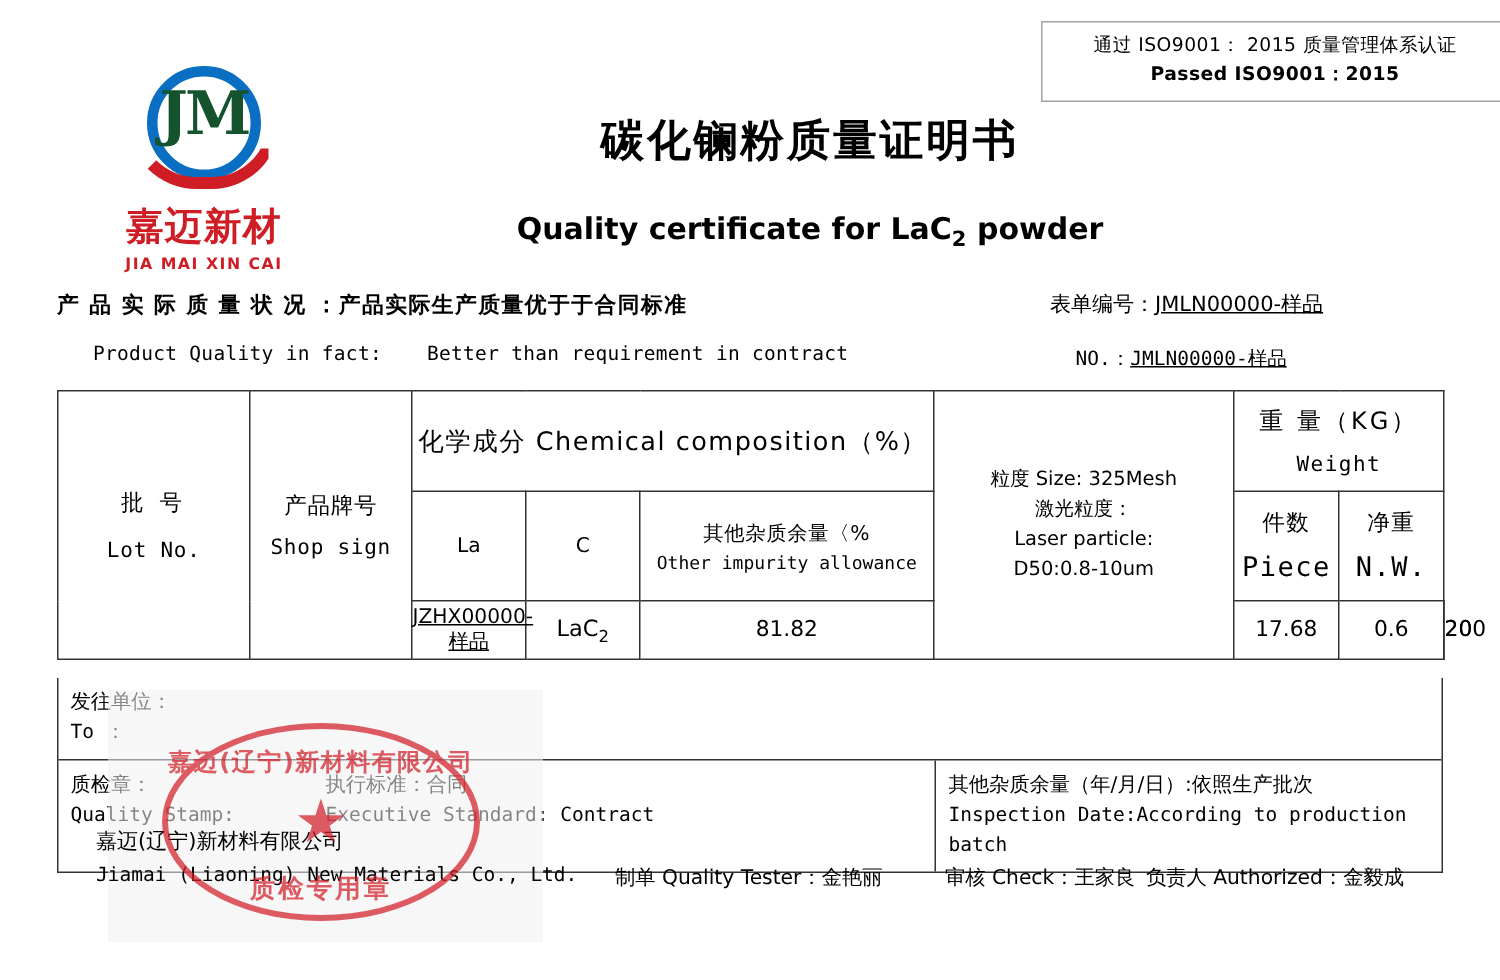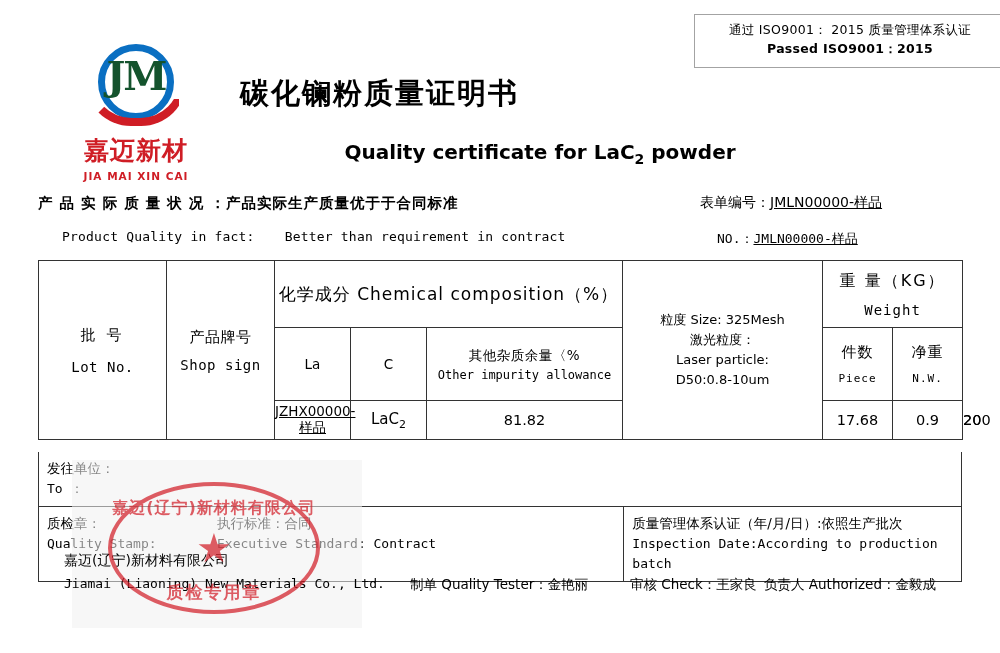--- a/index.html
+++ b/index.html
@@ -113,20 +113,21 @@
     letter-spacing: 1px;
     margin-top: 3px;
   }
 
   
   .title-cn {
     position: absolute;
     left: 240px;
     top: 74px;
     width: 600px;
+    text-align: center;
     font-size: 29px;
     font-weight: bold;
     font-family: "DejaVu Sans", sans-serif;
     letter-spacing: 2px;
   }
   .title-en {
     position: absolute;
     left: 240px;
     top: 140px;
     width: 600px;
@@ -254,21 +255,21 @@
     font-size: 14px;
     font-family: "DejaVu Sans Mono", monospace;
     letter-spacing: 1px;
   }
   .pn-cn {
     font-size: 15px;
     letter-spacing: 1px;
     margin-bottom: 10px;
   }
   .pn-en {
-    font-size: 11px;
+    font-size: 18px;
     font-family: "DejaVu Sans Mono", monospace;
     letter-spacing: 1px;
   }
   .data-row td {
     height: 38px;
     font-size: 14.5px;
     font-family: "DejaVu Sans Mono", monospace;
   }
   .data-row .lotval {
     text-decoration: underline;
@@ -482,21 +483,21 @@
       <td class="cell-pad">
         <div class="pn-cn">净重</div>
         <div class="pn-en">N.W.</div>
       </td>
     </tr>
     <tr class="data-row">
       <td class="lotval">JZHX00000-样品</td>
       <td class="shopval"><span>LaC</span><sub>2</sub></td>
       <td>81.82</td>
       <td>17.68</td>
-      <td>0.9</td>
+      <td>0.6</td>
       <td>20</td>
       <td>200</td>
     </tr>
   </tbody>
     </table>
 
   <div class="bottom">
     <div class="brow row-to">
       <div class="bcell b-left-full">
         <div class="cn">发往单位：</div>
@@ -508,21 +509,21 @@
         <div style="width:170px;">
           <div class="cn">质检章：</div>
           <div class="en">Quality Stamp:</div>
         </div>
         <div>
           <div class="cn">执行标准：合同</div>
           <div class="en">Executive Standard:  Contract</div>
         </div>
       </div>
       <div class="bcell b-right">
-        <div class="cn">质量管理体系认证（年/月/日）:依照生产批次</div>
+        <div class="cn">其他杂质余量（年/月/日）:依照生产批次</div>
         <div class="en">Inspection Date:According to production batch</div>
       </div>
     </div>
   </div>
 
   <div class="watermark"></div>
 
   <div class="footer">
     <div class="company-cn">嘉迈(辽宁)新材料有限公司</div>
     <div class="company-en">Jiamai (Liaoning) New Materials Co., Ltd.</div>

